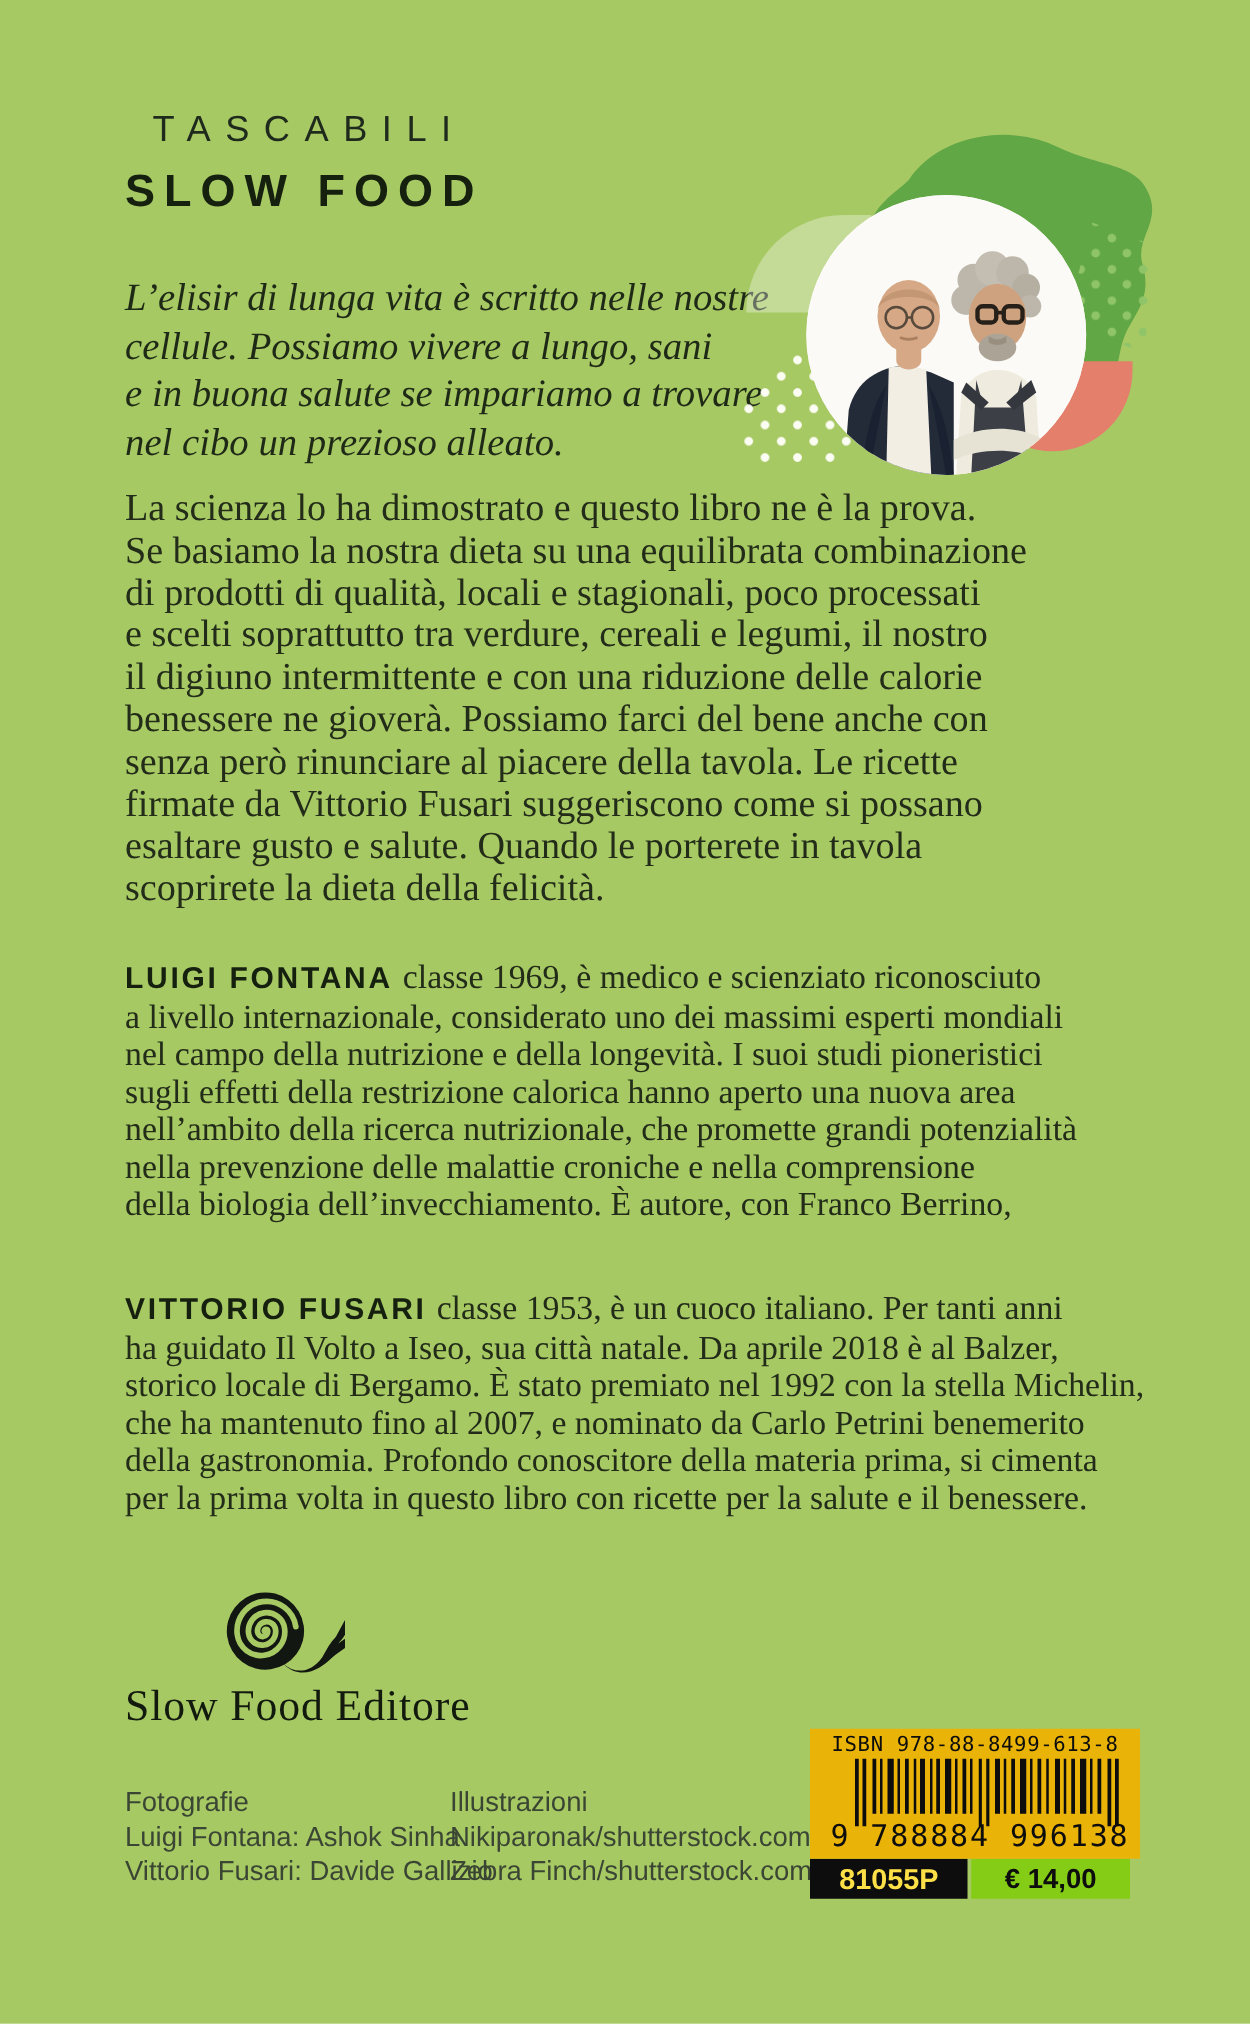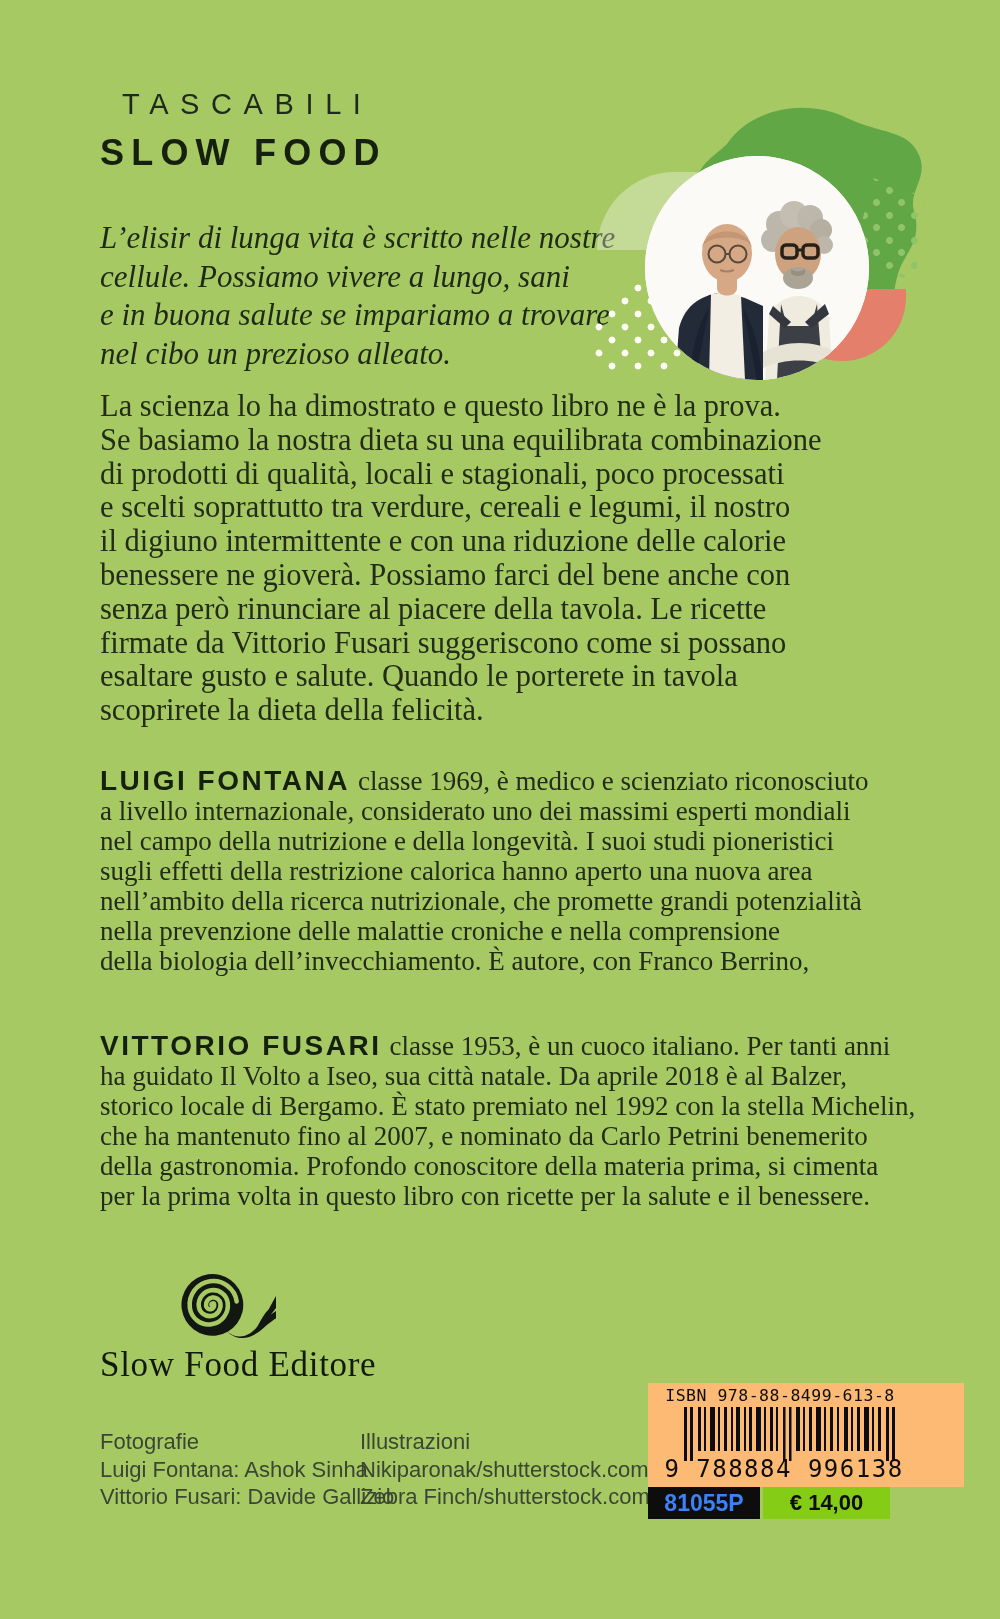--- a/index.html
+++ b/index.html
@@ -79,44 +79,44 @@
     color:#222c18;
   }
   .bio{
     position:absolute;left:100px;width:880px;
     font-size:27px;line-height:30px;color:#222c18;
   }
   .bio-fontana{top:766px;}
   .bio-fusari{top:1031px;}
   .author-name{
     font-family:"Liberation Sans", sans-serif;
-    font-weight:700;font-size:28px;letter-spacing:0.09em;
+    font-weight:700;font-size:24px;letter-spacing:0.09em;
     margin-right:8px;color:#15200f;text-align:right;
   }
   .bio em{font-style:italic;}
   
   .snail{position:absolute;left:176px;top:1260px;width:100px;height:86px;z-index:1;}
   .logo-text{
     position:absolute;left:100px;top:1345px;
     font-size:35px;color:#121a0d;letter-spacing:0.02em;
   }
   
   .credits{
     position:absolute;top:1428px;left:0;width:1000px;
     font-family:"Liberation Sans", sans-serif;
     font-size:22px;line-height:27.5px;color:#3a4633;
   }
   .credits .col1{position:absolute;left:100px;top:0;}
   .credits .col2{position:absolute;left:360px;top:0;}
   
   .barcode-wrap{position:absolute;left:648px;top:1383px;width:264px;}
-  .barcode-box{width:316px;height:104px;background:#fdba74;position:relative;}
+  .barcode-box{width:264px;height:104px;background:#eab308;position:relative;}
   .price-row{display:flex;margin-top:0;}
   .code-box{
-    width:112px;height:32px;background:#0d0d0d;color:#3b82f6;
+    width:126px;height:32px;background:#0d0d0d;color:#fde047;
     font-family:"Liberation Sans", sans-serif;font-weight:700;font-size:23px;
     display:flex;align-items:center;justify-content:center;
   }
   .price-box{
     width:127px;height:32px;background:#84cc16;color:#0d0d0d;margin-left:3px;
     font-family:"Liberation Sans", sans-serif;font-weight:700;font-size:22px;
     display:flex;align-items:center;justify-content:center;
   }
 </style>
 </head>

